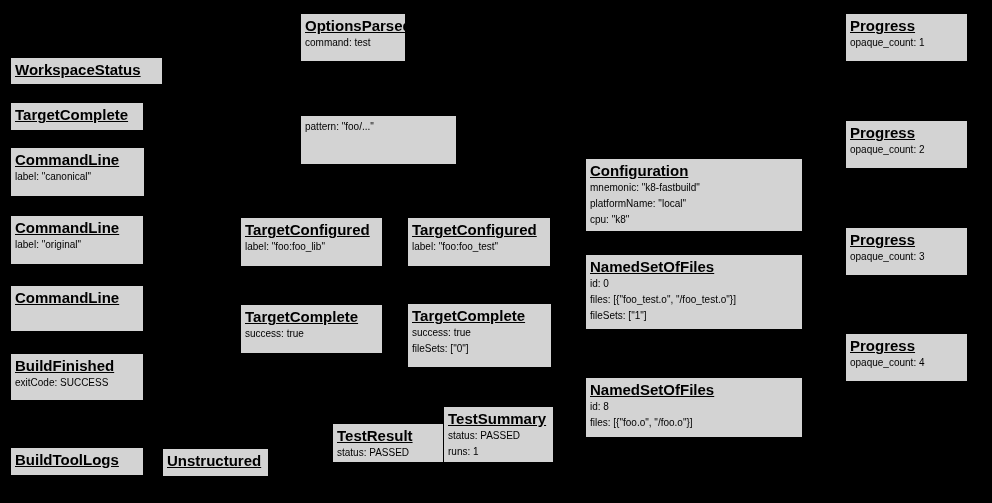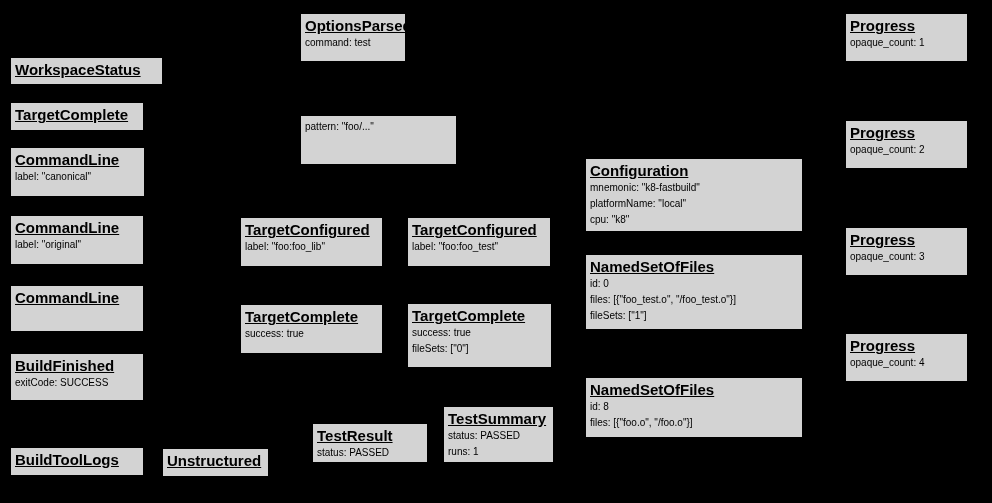--- a/index.html
+++ b/index.html
@@ -103,21 +103,21 @@
     <div class="t">TargetComplete</div>
     <div class="l">success: true</div>
   </div>
 
   <div class="node" style="left:407px;top:303px;width:145px;height:65px">
     <div class="t">TargetComplete</div>
     <div class="l">success: true</div>
     <div class="l">fileSets: ["0"]</div>
   </div>
 
-  <div class="node" style="left:312px;top:423px;width:116px;height:40px">
+  <div class="node" style="left:332px;top:423px;width:116px;height:40px">
     <div class="t">TestResult</div>
     <div class="l">status: PASSED</div>
   </div>
 
   <div class="node" style="left:443px;top:406px;width:111px;height:57px">
     <div class="t">TestSummary</div>
     <div class="l">status: PASSED</div>
     <div class="l">runs: 1</div>
   </div>
 

